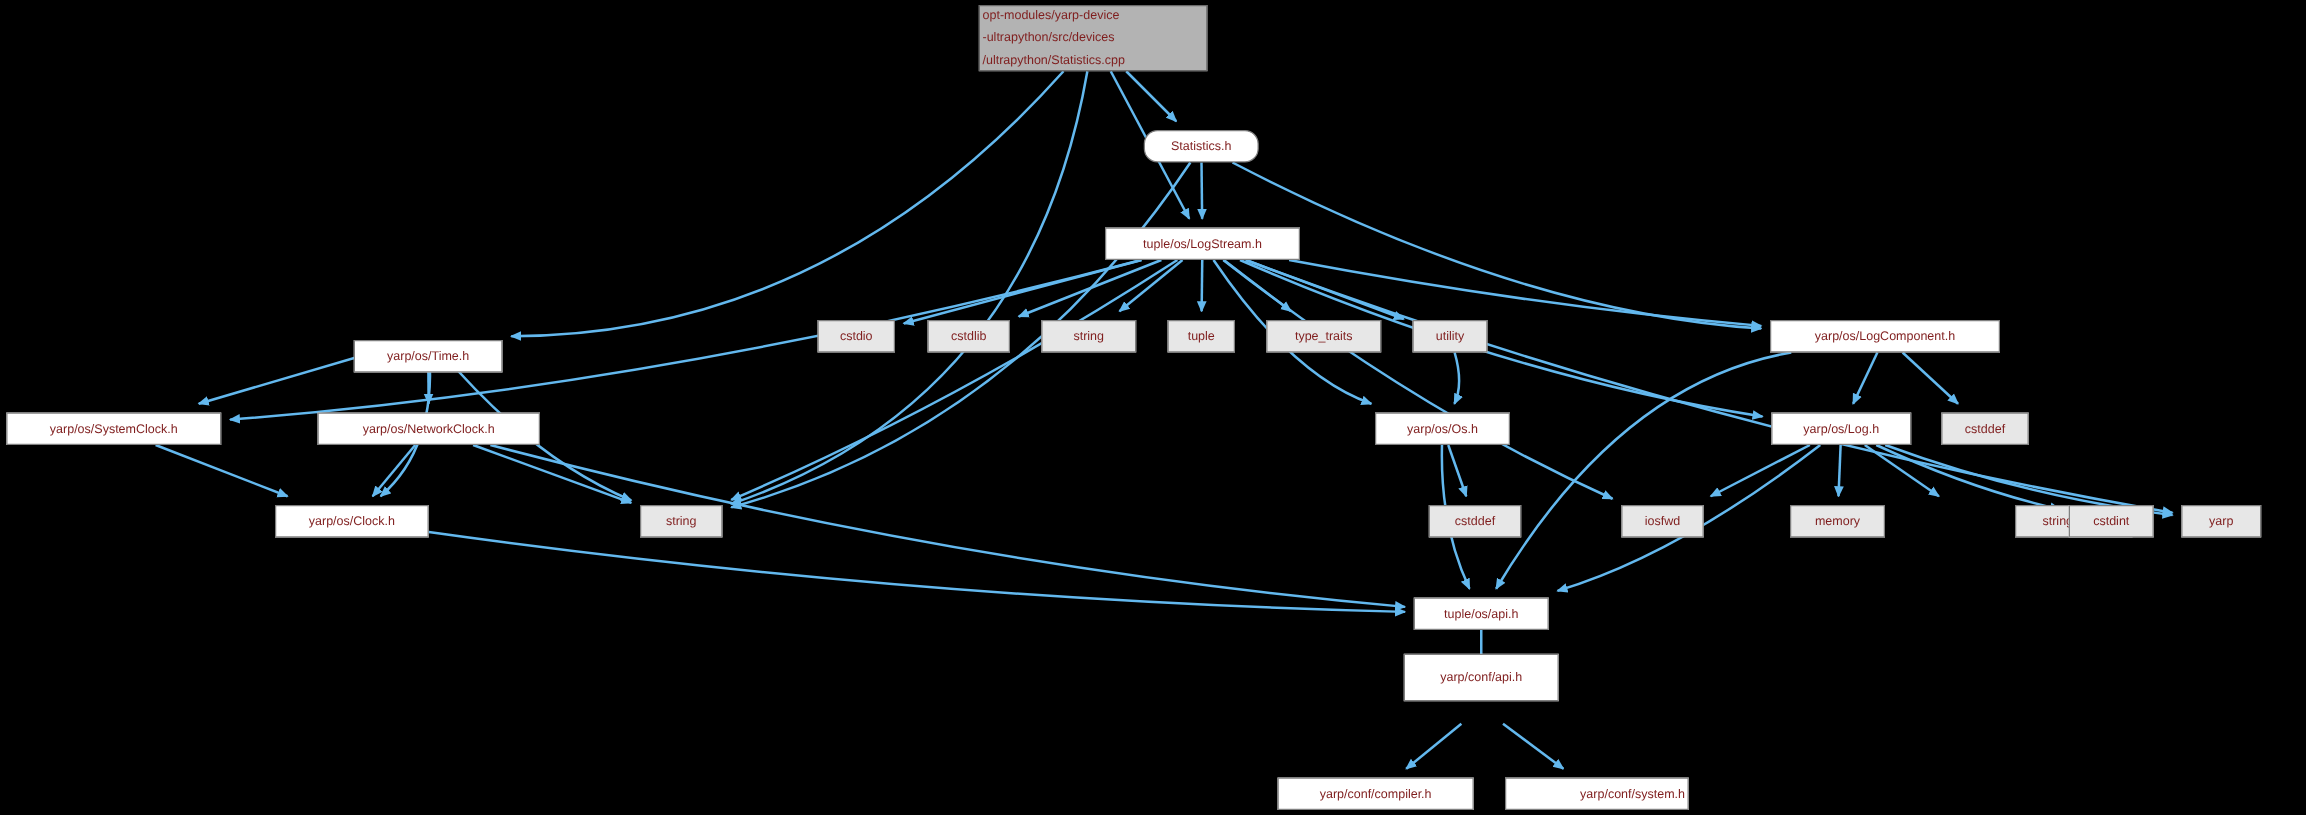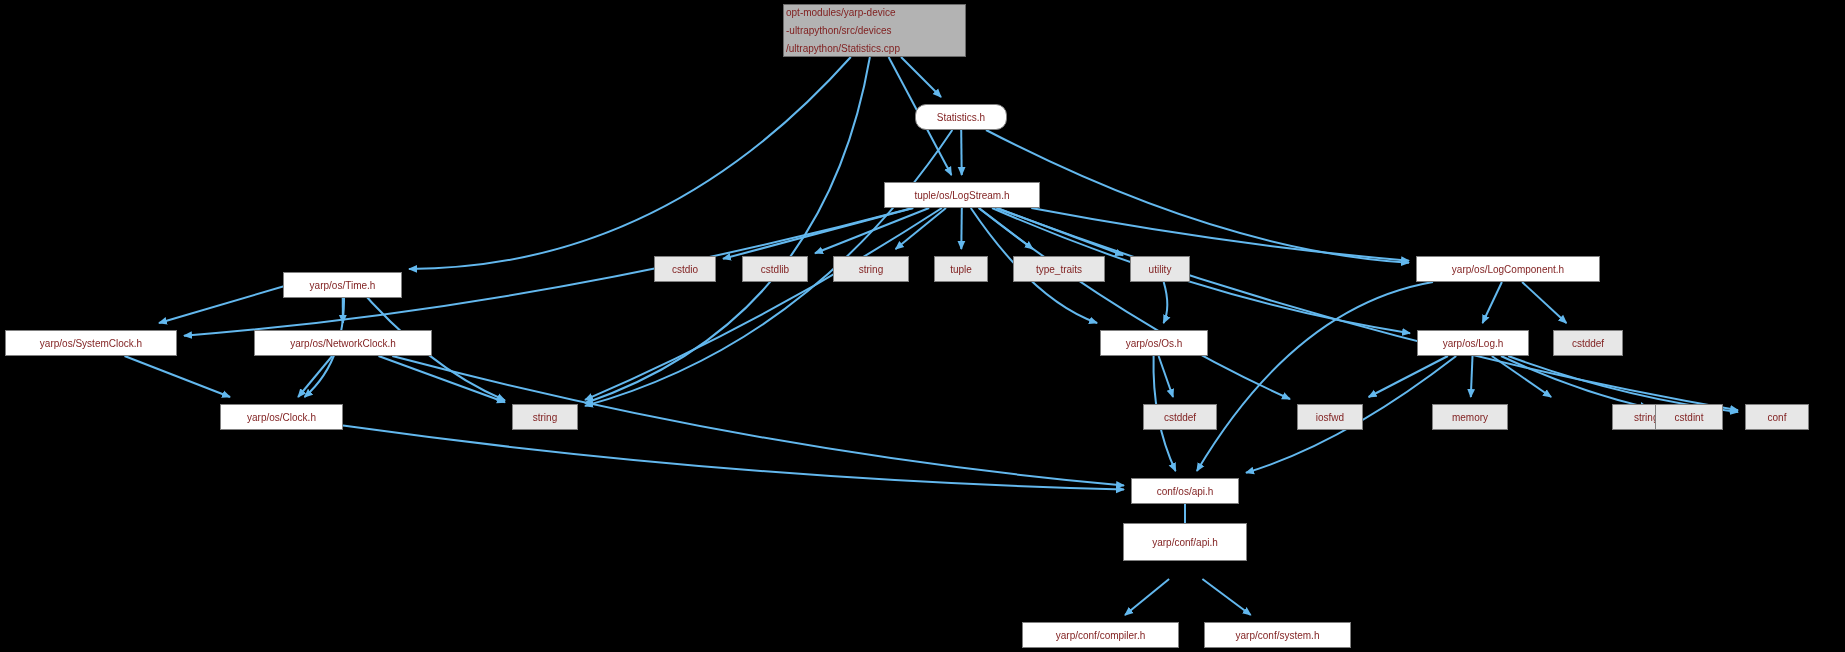--- a/index.html
+++ b/index.html
@@ -126,19 +126,19 @@
       <div class="node" style="left: 1100px; top: 330px; width: 108px; height: 26px;"><span class="lbl">yarp/os/Os.h</span></div>
       <div class="node" style="left: 1417px; top: 330px; width: 112px; height: 26px;"><span class="lbl">yarp/os/Log.h</span></div>
       <div class="node sys" style="left: 1553px; top: 330px; width: 70px; height: 26px;"><span class="lbl">cstddef</span></div>
       <div class="node" style="left: 220px; top: 404px; width: 123px; height: 26px;"><span class="lbl">yarp/os/Clock.h</span></div>
       <div class="node sys" style="left: 512px; top: 404px; width: 66px; height: 26px;"><span class="lbl">string</span></div>
       <div class="node sys" style="left: 1143px; top: 404px; width: 74px; height: 26px;"><span class="lbl">cstddef</span></div>
       <div class="node sys" style="left: 1297px; top: 404px; width: 66px; height: 26px;"><span class="lbl">iosfwd</span></div>
       <div class="node sys" style="left: 1432px; top: 404px; width: 76px; height: 26px;"><span class="lbl">memory</span></div>
       <div class="node sys" style="left: 1612px; top: 404px; width: 94px; height: 26px;"><span class="lbl">string_view</span></div>
       <div class="node sys" style="left: 1655px; top: 404px; width: 68px; height: 26px;"><span class="lbl">cstdint</span></div>
-      <div class="node sys" style="left: 1745px; top: 404px; width: 64px; height: 26px;"><span class="lbl">conf</span></div>
-      <div class="node" style="left: 1131px; top: 478px; width: 108px; height: 26px;"><span class="lbl">conf/os/api.h</span></div>
+      <div class="node sys" style="left: 1745px; top: 404px; width: 64px; height: 26px;"><span class="lbl">yarp</span></div>
+      <div class="node" style="left: 1131px; top: 478px; width: 108px; height: 26px;"><span class="lbl">tuple/os/api.h</span></div>
       <div class="node" style="left: 1123px; top: 523px; width: 124px; height: 38px;"><span class="lbl">yarp/conf/api.h</span></div>
       <div class="node" style="left: 1022px; top: 622px; width: 157px; height: 26px;"><span class="lbl">yarp/conf/compiler.h</span></div>
-      <div class="node" style="left: 1204px; top: 622px; width: 147px; height: 26px;"><span class="lbl">yarp/conf/system.h</span></div>
+      <div class="node" style="left: 1204px; top: 622px; width: 147px; height: 26px; justify-content: flex-end;"><span class="lbl">yarp/conf/system.h</span></div>
     </div>
 </div>
 
 </body></html>

